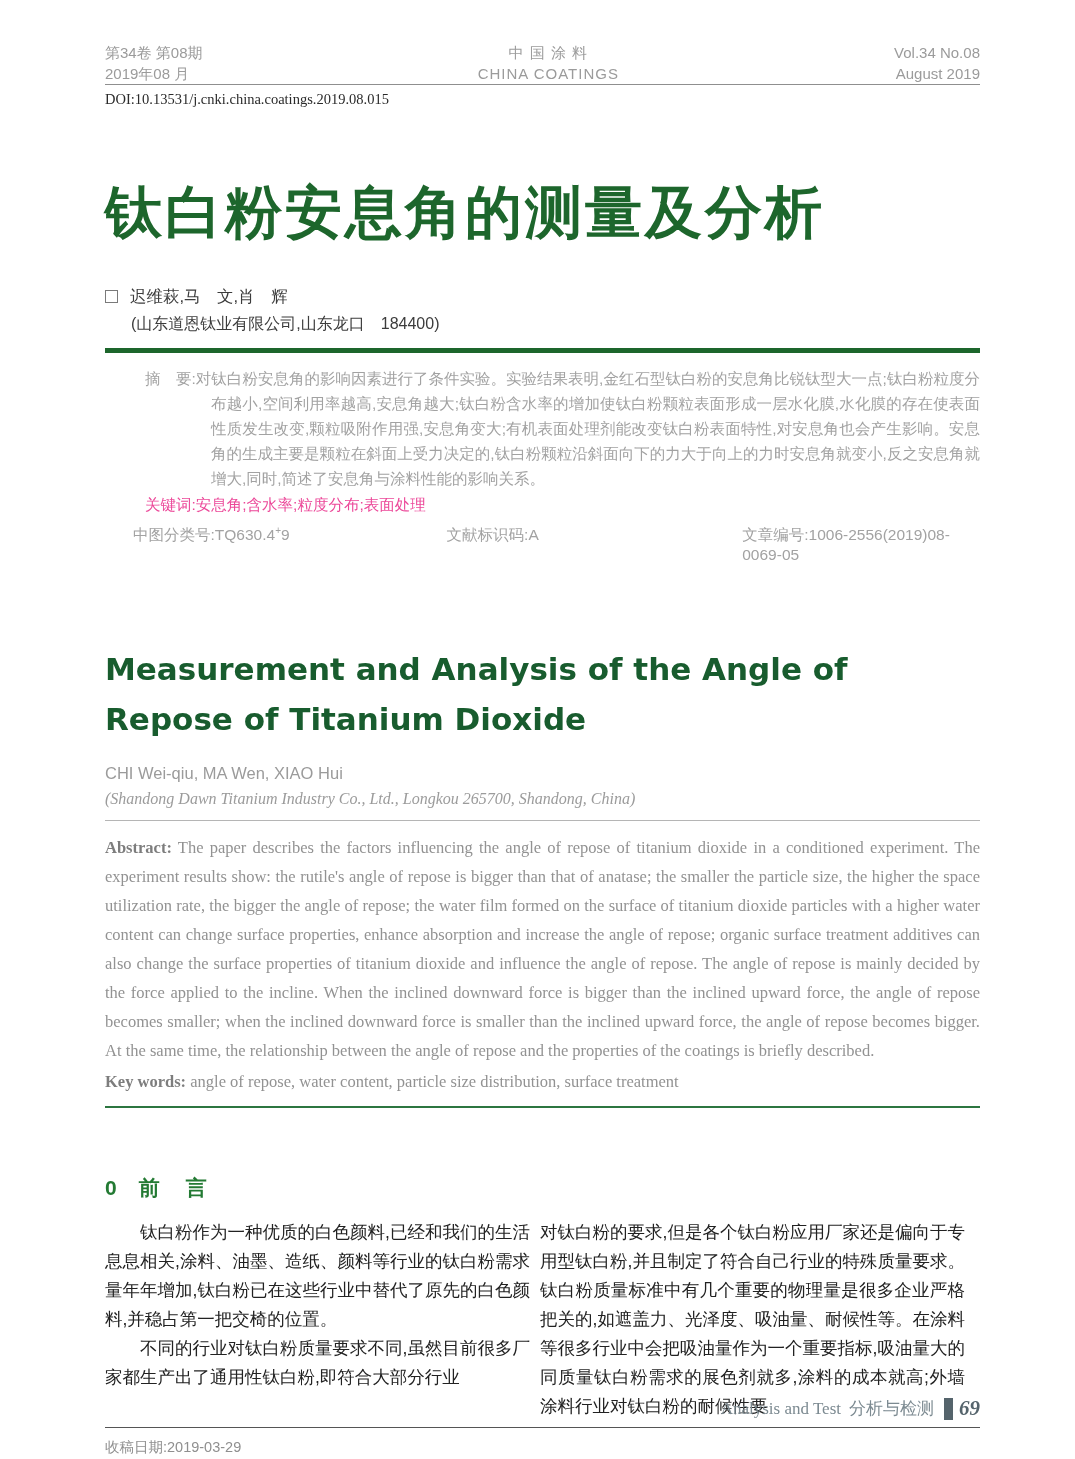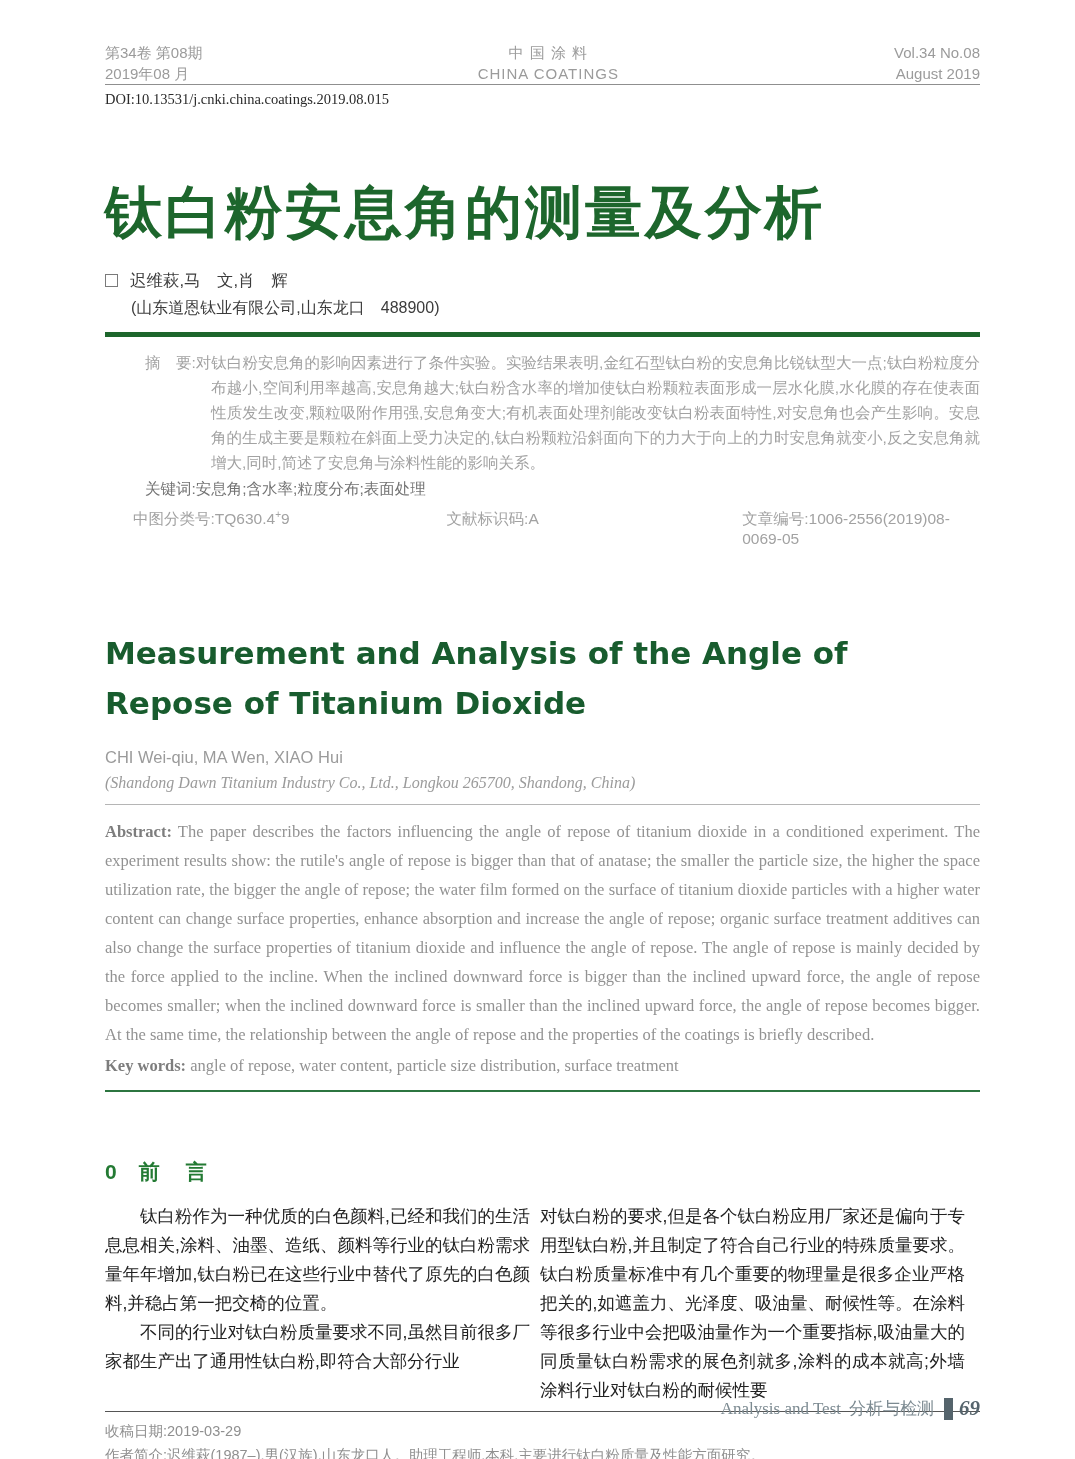--- a/index.html
+++ b/index.html
@@ -18,31 +18,31 @@
   }
   .jheader .col { display:flex; flex-direction:column; }
   .jheader .center { text-align:center; letter-spacing:1px; }
   .jheader .right { text-align:right; }
   .doi { margin-top:6px; color:#2a2a2a; font-size:14.5px; font-family:"Liberation Serif","DejaVu Serif",serif; }
   
   .title-zh {
     margin-top:72px; color:#1d662c; font-size:57px; font-weight:bold;
     letter-spacing:3px; line-height:1.15; font-family:"DejaVu Sans","Liberation Sans",sans-serif;
   }
-  .authors-zh { margin-top:24px; font-size:16.5px; color:#3c3c3c; display:flex; align-items:center; }
+  .authors-zh { margin-top:40px; font-size:16.5px; color:#3c3c3c; display:flex; align-items:center; }
   .author-box { display:inline-block; width:13px; height:13px; border:1px solid #7a7a7a; margin-right:12px; }
   .affil-zh { margin-top:6px; font-size:16px; color:#3c3c3c; padding-left:26px; }
   .green-bar { margin-top:13px; height:5px; background:#1d662c; }
   
   .abstract-zh {
     margin-top:13px; margin-left:40px; color:#a2a2a2; font-size:15.5px;
     line-height:25px; text-align:justify;
     padding-left:66px; text-indent:-66px;
   }
-  .keywords-zh { margin-top:1px; margin-left:40px; color:#737373; font-size:15.5px; line-height:25px; }
+  .keywords-zh { margin-top:1px; margin-left:40px; color:#ec4899; font-size:15.5px; line-height:25px; }
   .clc-row {
     margin-top:8px; margin-left:28px; display:flex; color:#a2a2a2; font-size:15.5px;gap:44px;
   }
   .clc-row .cell1 { width:300px; }
   .clc-row .cell2 { width:280px; }
   sup { font-size:10px; vertical-align:super; }
   
   .title-en {
     margin-top:80px; color:#185c2e; font-weight:bold; font-size:31px;
     line-height:1.62; width:88%; font-family:"DejaVu Sans","Liberation Sans",sans-serif;
@@ -103,21 +103,21 @@
       <span>August 2019</span>
     </div>
   </div>
   <div class="doi">DOI:10.13531/j.cnki.china.coatings.2019.08.015</div>
 
   <h1 class="title-zh">钛白粉安息角的测量及分析</h1>
   <div class="authors-zh">
     <span class="author-box"></span>
     <span>迟维萩,马　文,肖　辉</span>
   </div>
-  <div class="affil-zh">(山东道恩钛业有限公司,山东龙口　488900)</div>
+  <div class="affil-zh">(山东道恩钛业有限公司,山东龙口　184400)</div>
   <div class="green-bar"></div>
 
   <p class="abstract-zh"><span>摘　要:</span><span>对钛白粉安息角的影响因素进行了条件实验。实验结果表明,金红石型钛白粉的安息角比锐钛型大一点;钛白粉粒度分布越小,空间利用率越高,安息角越大;钛白粉含水率的增加使钛白粉颗粒表面形成一层水化膜,水化膜的存在使表面性质发生改变,颗粒吸附作用强,安息角变大;有机表面处理剂能改变钛白粉表面特性,对安息角也会产生影响。安息角的生成主要是颗粒在斜面上受力决定的,钛白粉颗粒沿斜面向下的力大于向上的力时安息角就变小,反之安息角就增大,同时,简述了安息角与涂料性能的影响关系。</span></p>
   <p class="keywords-zh"><span>关键词:</span><span>安息角;含水率;粒度分布;表面处理</span></p>
   <div class="clc-row">
     <span class="cell1"><span>中图分类号:</span><span>TQ630.4</span><sup>+</sup><span>9</span></span>
     <span class="cell2"><span>文献标识码:</span><span>A</span></span>
     <span class="cell3"><span>文章编号:</span><span>1006-2556(2019)08-0069-05</span></span>
   </div>
 

